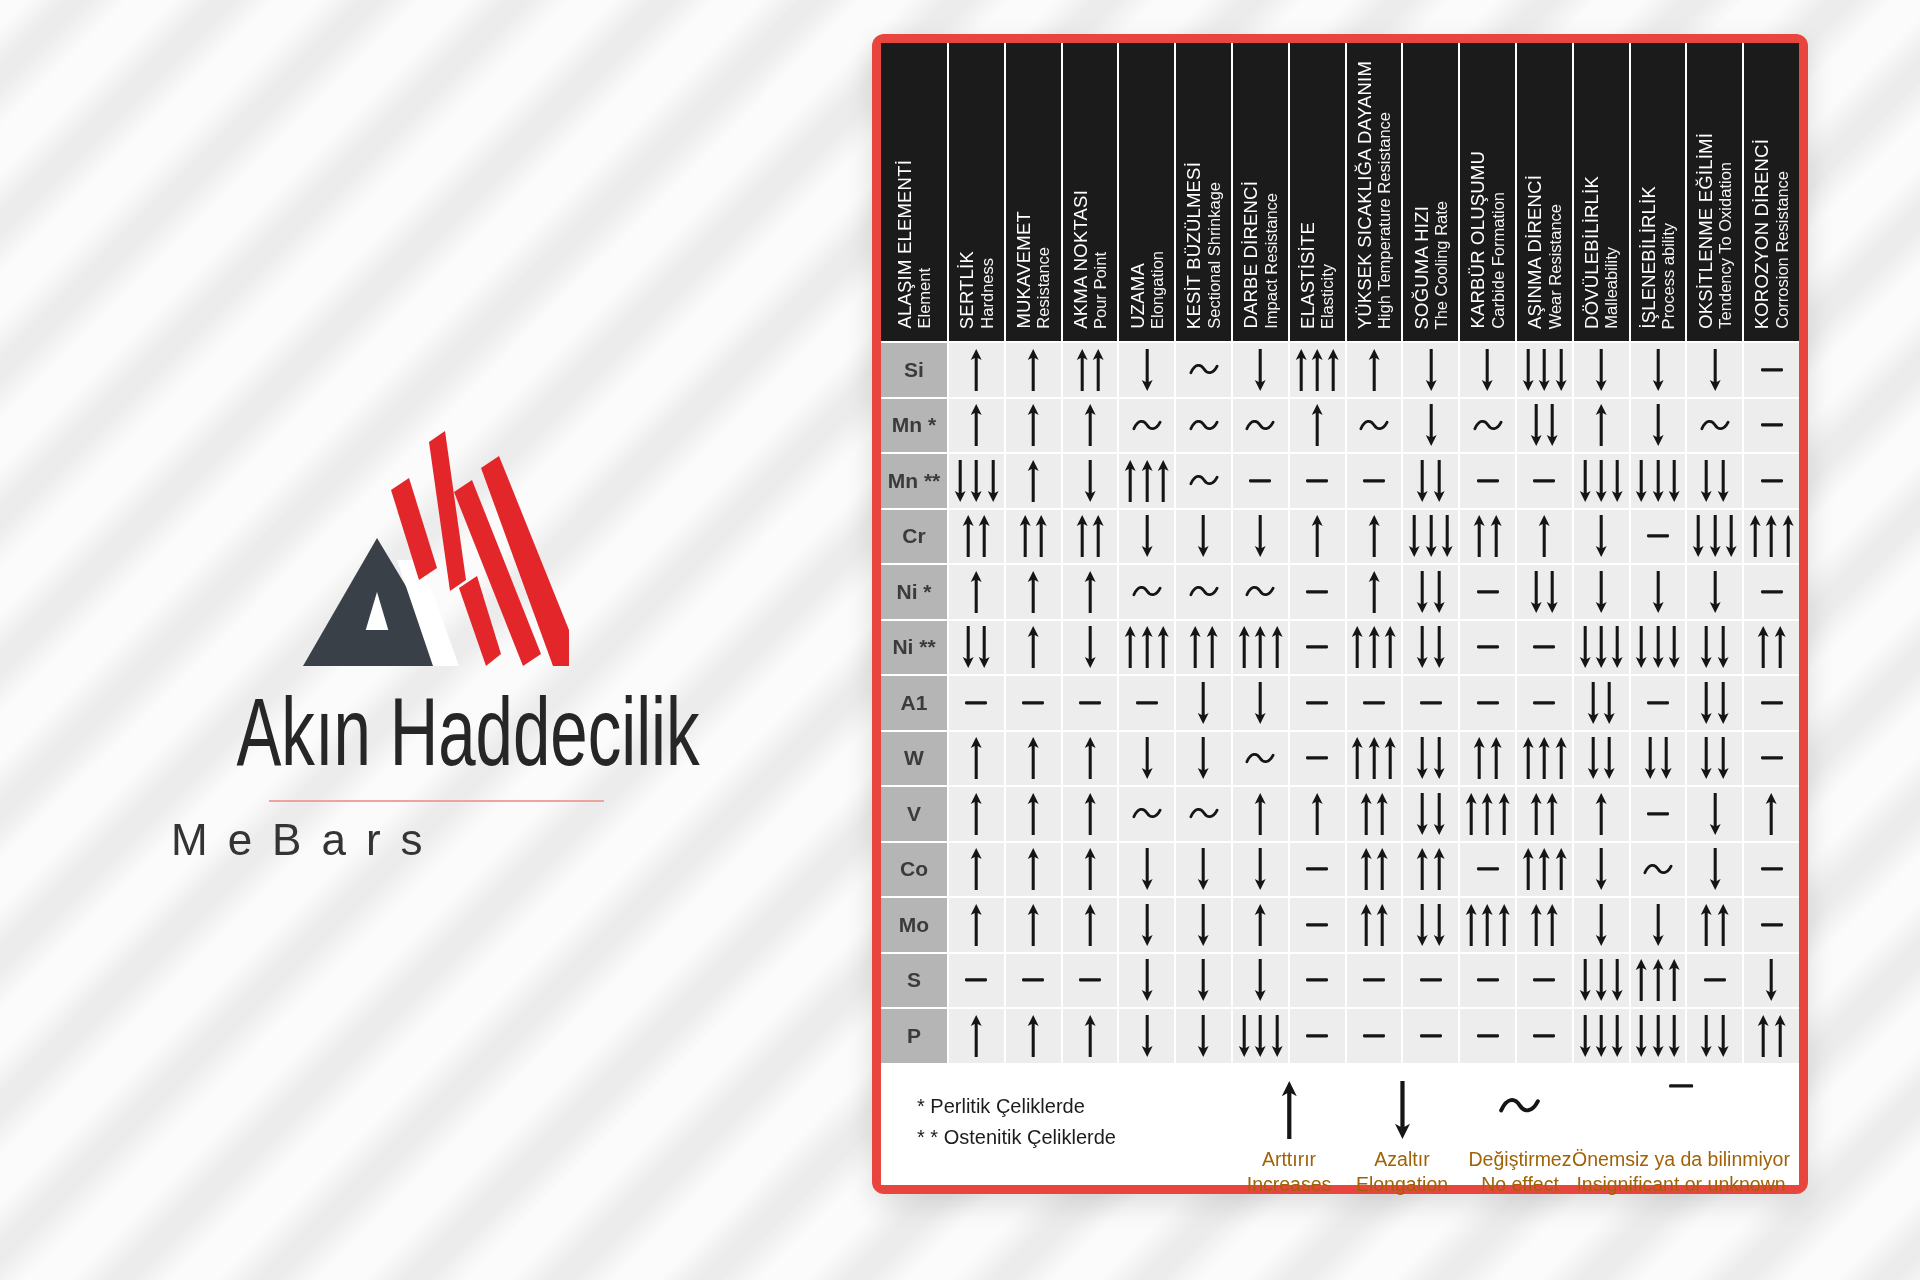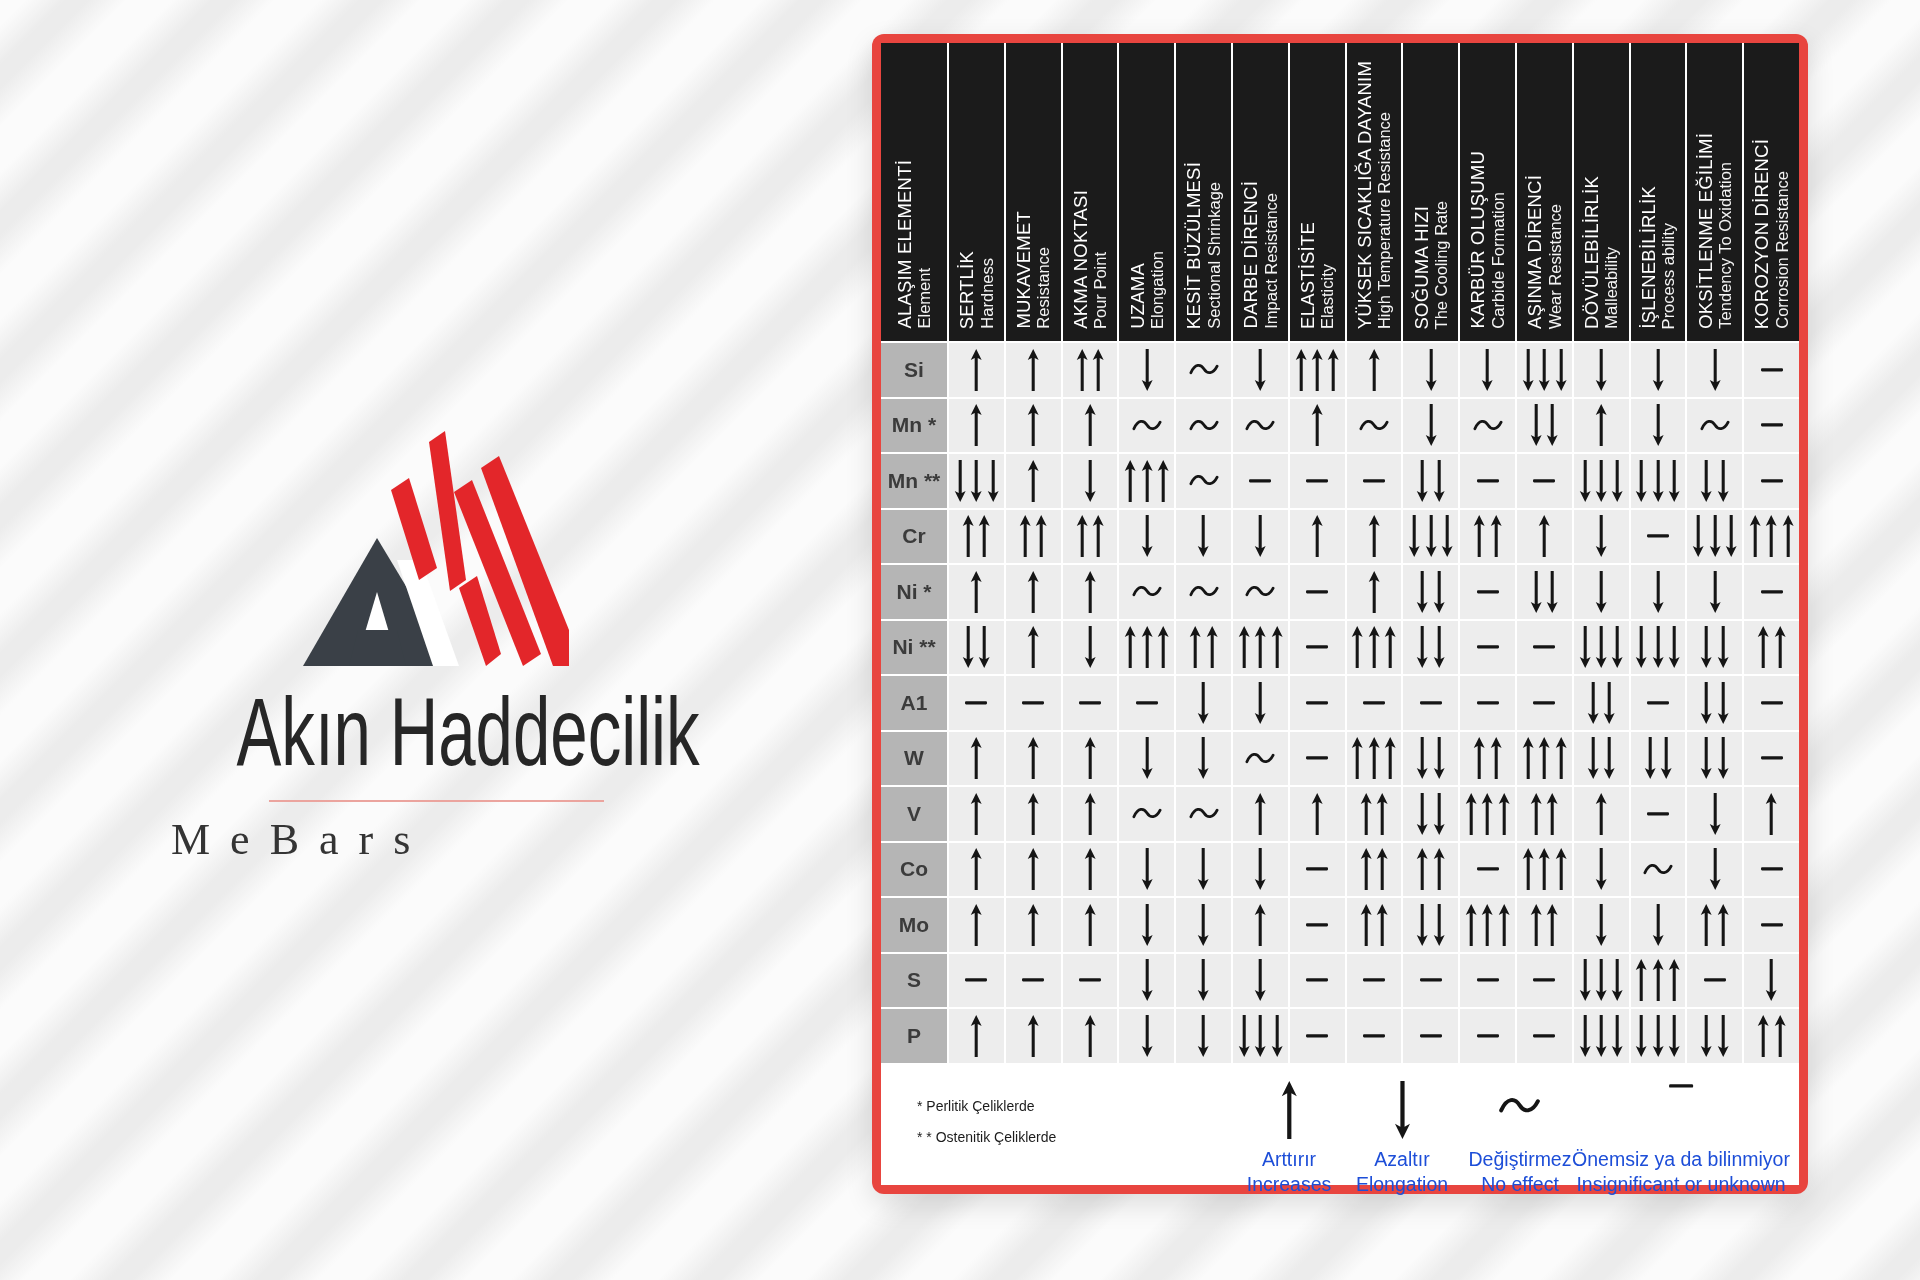--- a/index.html
+++ b/index.html
@@ -20,21 +20,21 @@
   .brand{position:absolute;left:151px;top:428px;width:570px;text-align:left;}
   .brand svg.mark{display:block;margin:0 auto;}
   .lr{fill:var(--logo-red);} .ld{fill:var(--logo-dark);} .lw{fill:#fff;}
   .brand-title{
     margin:16px 0 0 0;font-size:96px;font-weight:400;color:#262626;
     transform:scaleX(0.70);transform-origin:center;white-space:nowrap;line-height:1;
   }
   .brand-rule{width:335px;height:0;margin:20px auto 0;border-top:2px solid #eba49e;}
   .brand-sub{
     margin:16px 0 0 0;font-size:44px;font-weight:400;color:#343434;
-    letter-spacing:20px;padding-left:20px;line-height:1;font-family:Liberation Serif, serif;
+    letter-spacing:20px;padding-left:20px;line-height:1;
   }
   
   .panel{
     position:absolute;left:872px;top:34px;width:936px;height:1160px;
     background:var(--frame-red);border-radius:12px;padding:9px;box-sizing:border-box;
     box-shadow:0 10px 28px rgba(0,0,0,0.12);
   }
   .panel-inner{width:918px;height:1142px;background:#fff;display:flex;flex-direction:column;}
   .tgrid{
     display:grid;grid-template-columns:66px repeat(15,1fr);
@@ -47,25 +47,25 @@
   .vt{writing-mode:vertical-rl;transform:rotate(180deg);white-space:nowrap;color:#fff;line-height:1.15;}
   .vt.t1{font-size:18.5px;letter-spacing:0.2px;}
   .vt.t2{font-size:16.5px;color:#f4f4f4;}
   .lcell{
     background:var(--label-bg);display:flex;align-items:center;justify-content:center;
     font-size:21px;color:#3b3b3b;font-weight:bold;
   }
   .dcell{background:var(--cell-bg);display:flex;align-items:center;justify-content:center;gap:4px;}
   
   .legend{position:relative;flex:1;background:#fff;}
-  .notes{position:absolute;left:36px;top:28px;font-size:14px;line-height:31px;color:#1c1c1c;white-space:nowrap;}
+  .notes{position:absolute;left:36px;top:28px;font-size:20px;line-height:31px;color:#1c1c1c;white-space:nowrap;}
   .legend-item{position:absolute;transform:translateX(-50%);text-align:center;}
   .sym{height:66px;display:flex;align-items:flex-end;justify-content:center;margin-bottom:8px;}
   .sym.mid{align-items:center;} .sym.hi{align-items:flex-start;padding-top:10px;height:56px;}
-  .ll{font-size:19.5px;line-height:25px;color:#1d4ed8;white-space:nowrap;}
+  .ll{font-size:19.5px;line-height:25px;color:#a16207;white-space:nowrap;}
 </style>
 </head>
 <body>
 
 <div class="brand">
   <svg class="mark" width="270" height="240" viewBox="0 0 270 240">
     <polygon class="ld" points="2,238 76,110 153,238"></polygon>
     <polygon class="lw" points="54,238 76,164 98,238"></polygon>
     <polygon class="ld" points="57,202 96,202 105,238 48,238"></polygon>
     <polygon class="lw" points="96,132 120,132 158,238 132,238"></polygon>

